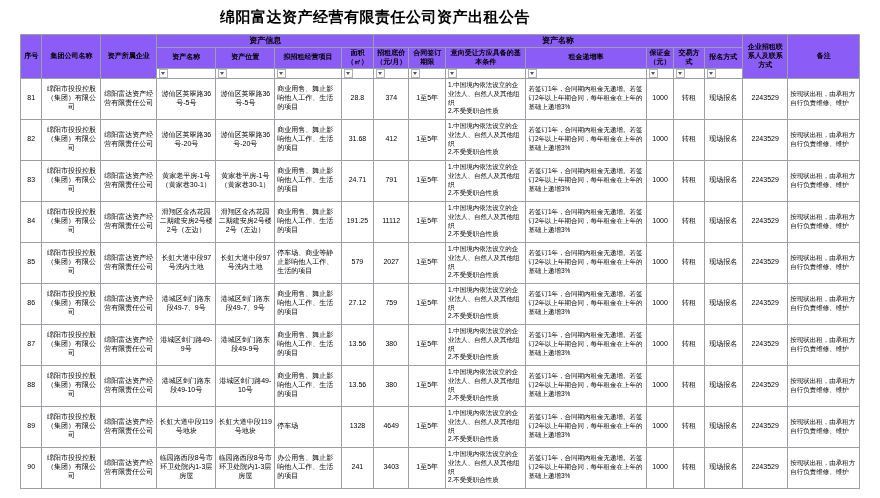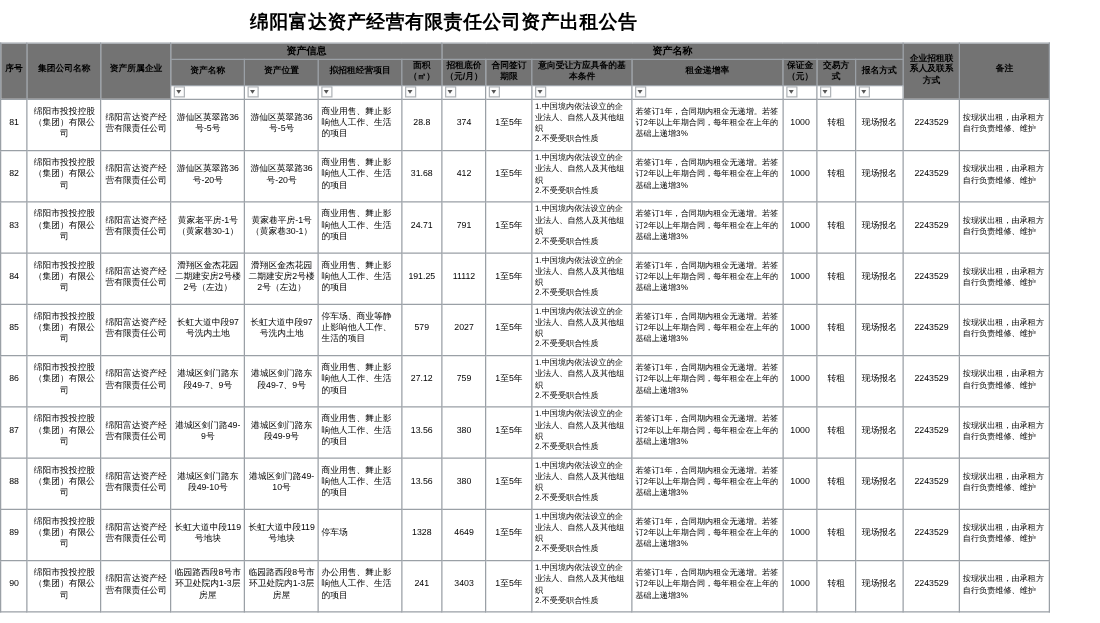--- a/index.html
+++ b/index.html
@@ -2,21 +2,21 @@
 <html><head>
 <meta charset="utf-8">
 <style>
   html,body{margin:0;padding:0;}
   body{
     width:880px;height:498px;
     background:#ffffff;
     font-family:"Liberation Sans","DejaVu Sans",sans-serif;
     overflow:hidden;
   }
-  .page{position:relative;width:710px;height:498px;}
+  .page{position:relative;width:710px;height:498px;margin-left:20px;}
   .title{
     text-align:center;
     font-size:15px;
     font-weight:bold;
     color:#000;
     padding-top:8px;
     padding-bottom:7px;
     letter-spacing:0.5px;
   }
   table{
@@ -30,21 +30,21 @@
     font-size:7px;
     line-height:1.25;
     color:#000;
     padding:1px 2px;
     vertical-align:middle;
     word-break:break-all;
   }
   thead td{
     font-weight:bold;
     text-align:center;
-    background:#737373;
+    background:#8b5cf6;
   }
   .grouphdr{
     font-weight:bold;
     text-align:center;
     font-size:8px;
   }
   .filt{
     height:9px;
     text-align:left;
     padding:0 2px;

